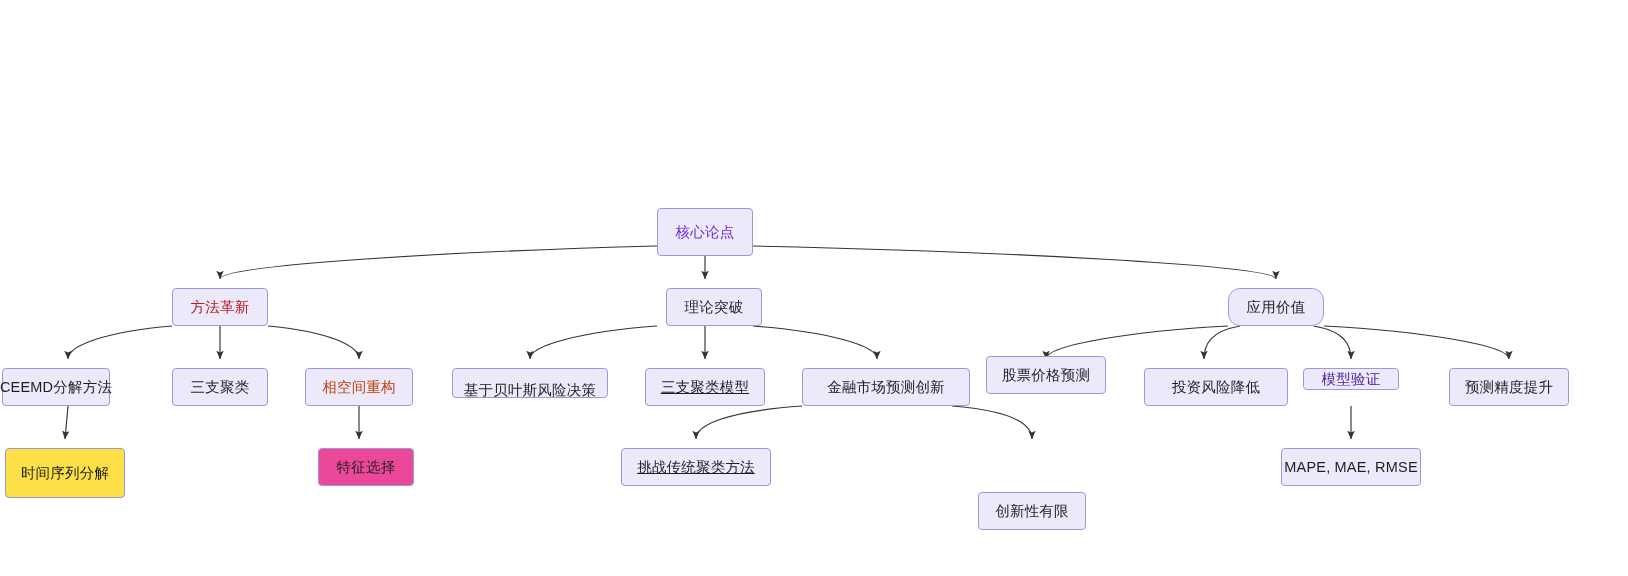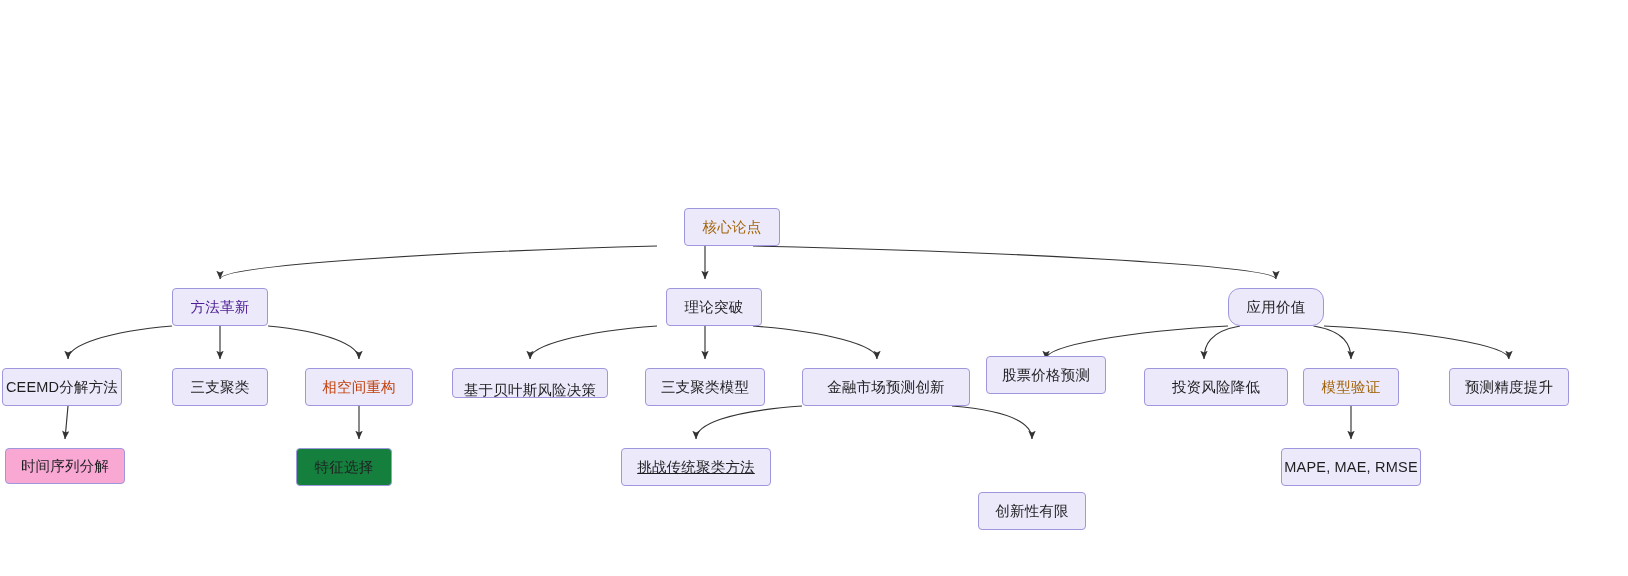--- a/index.html
+++ b/index.html
@@ -73,66 +73,66 @@
         <path d="M1313.5,326 C1345,331.28 1351,345.14 1351,359" fill="none" stroke="#333333" stroke-width="1.15" marker-end="url(#arrowhead)"></path>
         <path d="M1324,326 C1421.86,331.28 1509,345.14 1509,359" fill="none" stroke="#333333" stroke-width="1.15" marker-end="url(#arrowhead)"></path>
         <path d="M68,406 L65,439" fill="none" stroke="#333333" stroke-width="1.15" marker-end="url(#arrowhead)"></path>
         <path d="M359,406 L359,439" fill="none" stroke="#333333" stroke-width="1.15" marker-end="url(#arrowhead)"></path>
         <path d="M802,406 C725.98,411.28 696,425.14 696,439" fill="none" stroke="#333333" stroke-width="1.15" marker-end="url(#arrowhead)"></path>
         <path d="M952,406 C1017.1,411.28 1032,425.14 1032,439" fill="none" stroke="#333333" stroke-width="1.15" marker-end="url(#arrowhead)"></path>
         <path d="M1351,406 L1351,439" fill="none" stroke="#333333" stroke-width="1.15" marker-end="url(#arrowhead)"></path>
       </g>
   </svg>
   <div id="node-layer">
-      <div class="node" style="left: 657px; top: 208px; width: 96px; height: 38px; background: rgb(236, 234, 250); border-color: rgb(158, 151, 221); color: #a16207; margin-left: 27px;">
+      <div class="node" style="left: 657px; top: 208px; width: 96px; height: 48px; background: rgb(236, 234, 250); border-color: rgb(158, 151, 221); color: #6d28d9;">
         <span class="node-label">核心论点</span>
       </div>
-      <div class="node" style="left: 172px; top: 288px; width: 96px; height: 38px; background: rgb(236, 234, 250); border-color: rgb(158, 151, 221); color: #4c1d95;">
+      <div class="node" style="left: 172px; top: 288px; width: 96px; height: 38px; background: rgb(236, 234, 250); border-color: rgb(158, 151, 221); color: #b91c1c;">
         <span class="node-label">方法革新</span>
       </div>
       <div class="node" style="left: 666px; top: 288px; width: 96px; height: 38px; background: rgb(236, 234, 250); border-color: rgb(158, 151, 221); color: rgb(31, 31, 34);">
         <span class="node-label">理论突破</span>
       </div>
       <div class="node" style="left: 1228px; top: 288px; width: 96px; height: 38px; background: rgb(236, 234, 250); border-color: rgb(158, 151, 221); color: rgb(31, 31, 34); border-radius: 12px;">
         <span class="node-label">应用价值</span>
       </div>
-      <div class="node" style="left: 2px; top: 368px; width: 120px; height: 38px; background: rgb(236, 234, 250); border-color: rgb(158, 151, 221); color: rgb(31, 31, 34);">
+      <div class="node" style="left: 2px; top: 368px; width: 108px; height: 38px; background: rgb(236, 234, 250); border-color: rgb(158, 151, 221); color: rgb(31, 31, 34);">
         <span class="node-label">CEEMD分解方法</span>
       </div>
       <div class="node" style="left: 172px; top: 368px; width: 96px; height: 38px; background: rgb(236, 234, 250); border-color: rgb(158, 151, 221); color: rgb(31, 31, 34);">
         <span class="node-label">三支聚类</span>
       </div>
       <div class="node" style="left: 305px; top: 368px; width: 108px; height: 38px; background: rgb(236, 234, 250); border-color: rgb(158, 151, 221); color: #c2410c;">
         <span class="node-label">相空间重构</span>
       </div>
       <div class="node" style="left: 452px; top: 368px; width: 156px; height: 30px; background: rgb(236, 234, 250); border-color: rgb(158, 151, 221); color: rgb(31, 31, 34); align-items: flex-end;">
         <span class="node-label">基于贝叶斯风险决策</span>
       </div>
-      <div class="node" style="left: 645px; top: 368px; width: 120px; height: 38px; background: rgb(236, 234, 250); border-color: rgb(158, 151, 221); color: rgb(31, 31, 34);">
+      <div class="node" style="left: 645px; top: 368px; width: 120px; height: 38px; background: rgb(236, 234, 250); border-color: rgb(158, 151, 221); color: rgb(31, 31, 34); text-decoration: underline;">
         <span class="node-label">三支聚类模型</span>
       </div>
       <div class="node" style="left: 802px; top: 368px; width: 168px; height: 38px; background: rgb(236, 234, 250); border-color: rgb(158, 151, 221); color: rgb(31, 31, 34);">
         <span class="node-label">金融市场预测创新</span>
       </div>
       <div class="node" style="left: 986px; top: 356px; width: 120px; height: 38px; background: rgb(236, 234, 250); border-color: rgb(158, 151, 221); color: rgb(31, 31, 34);">
         <span class="node-label">股票价格预测</span>
       </div>
       <div class="node" style="left: 1144px; top: 368px; width: 144px; height: 38px; background: rgb(236, 234, 250); border-color: rgb(158, 151, 221); color: rgb(31, 31, 34);">
         <span class="node-label">投资风险降低</span>
       </div>
-      <div class="node" style="left: 1303px; top: 368px; width: 96px; height: 38px; background: rgb(236, 234, 250); border-color: rgb(158, 151, 221); color: #a16207;">
+      <div class="node" style="left: 1303px; top: 368px; width: 96px; height: 22px; background: rgb(236, 234, 250); border-color: rgb(158, 151, 221); color: #4c1d95;">
         <span class="node-label">模型验证</span>
       </div>
       <div class="node" style="left: 1449px; top: 368px; width: 120px; height: 38px; background: rgb(236, 234, 250); border-color: rgb(158, 151, 221); color: rgb(31, 31, 34);">
         <span class="node-label">预测精度提升</span>
       </div>
-      <div class="node" style="left: 5px; top: 448px; width: 120px; height: 36px; background: #f9a8d4; border-color: rgb(158, 151, 221); color: rgb(31, 31, 34);">
+      <div class="node" style="left: 5px; top: 448px; width: 120px; height: 50px; background: #fde047; border-color: rgb(158, 151, 221); color: rgb(31, 31, 34);">
         <span class="node-label">时间序列分解</span>
       </div>
-      <div class="node" style="left: 296px; top: 448px; width: 96px; height: 38px; background: #15803d; border-color: rgb(158, 151, 221); color: rgb(31, 31, 34);">
+      <div class="node" style="left: 318px; top: 448px; width: 96px; height: 38px; background: #ec4899; border-color: rgb(158, 151, 221); color: rgb(31, 31, 34);">
         <span class="node-label">特征选择</span>
       </div>
       <div class="node" style="left: 621px; top: 448px; width: 150px; height: 38px; background: rgb(236, 234, 250); border-color: rgb(158, 151, 221); color: rgb(31, 31, 34); text-decoration: underline;">
         <span class="node-label">挑战传统聚类方法</span>
       </div>
       <div class="node" style="left: 978px; top: 448px; width: 108px; height: 38px; background: rgb(236, 234, 250); border-color: rgb(158, 151, 221); color: rgb(31, 31, 34); margin-top: 44px;">
         <span class="node-label">创新性有限</span>
       </div>
       <div class="node" style="left: 1281px; top: 448px; width: 140px; height: 38px; background: rgb(236, 234, 250); border-color: rgb(158, 151, 221); color: rgb(31, 31, 34);">
         <span class="node-label">MAPE, MAE, RMSE</span>

